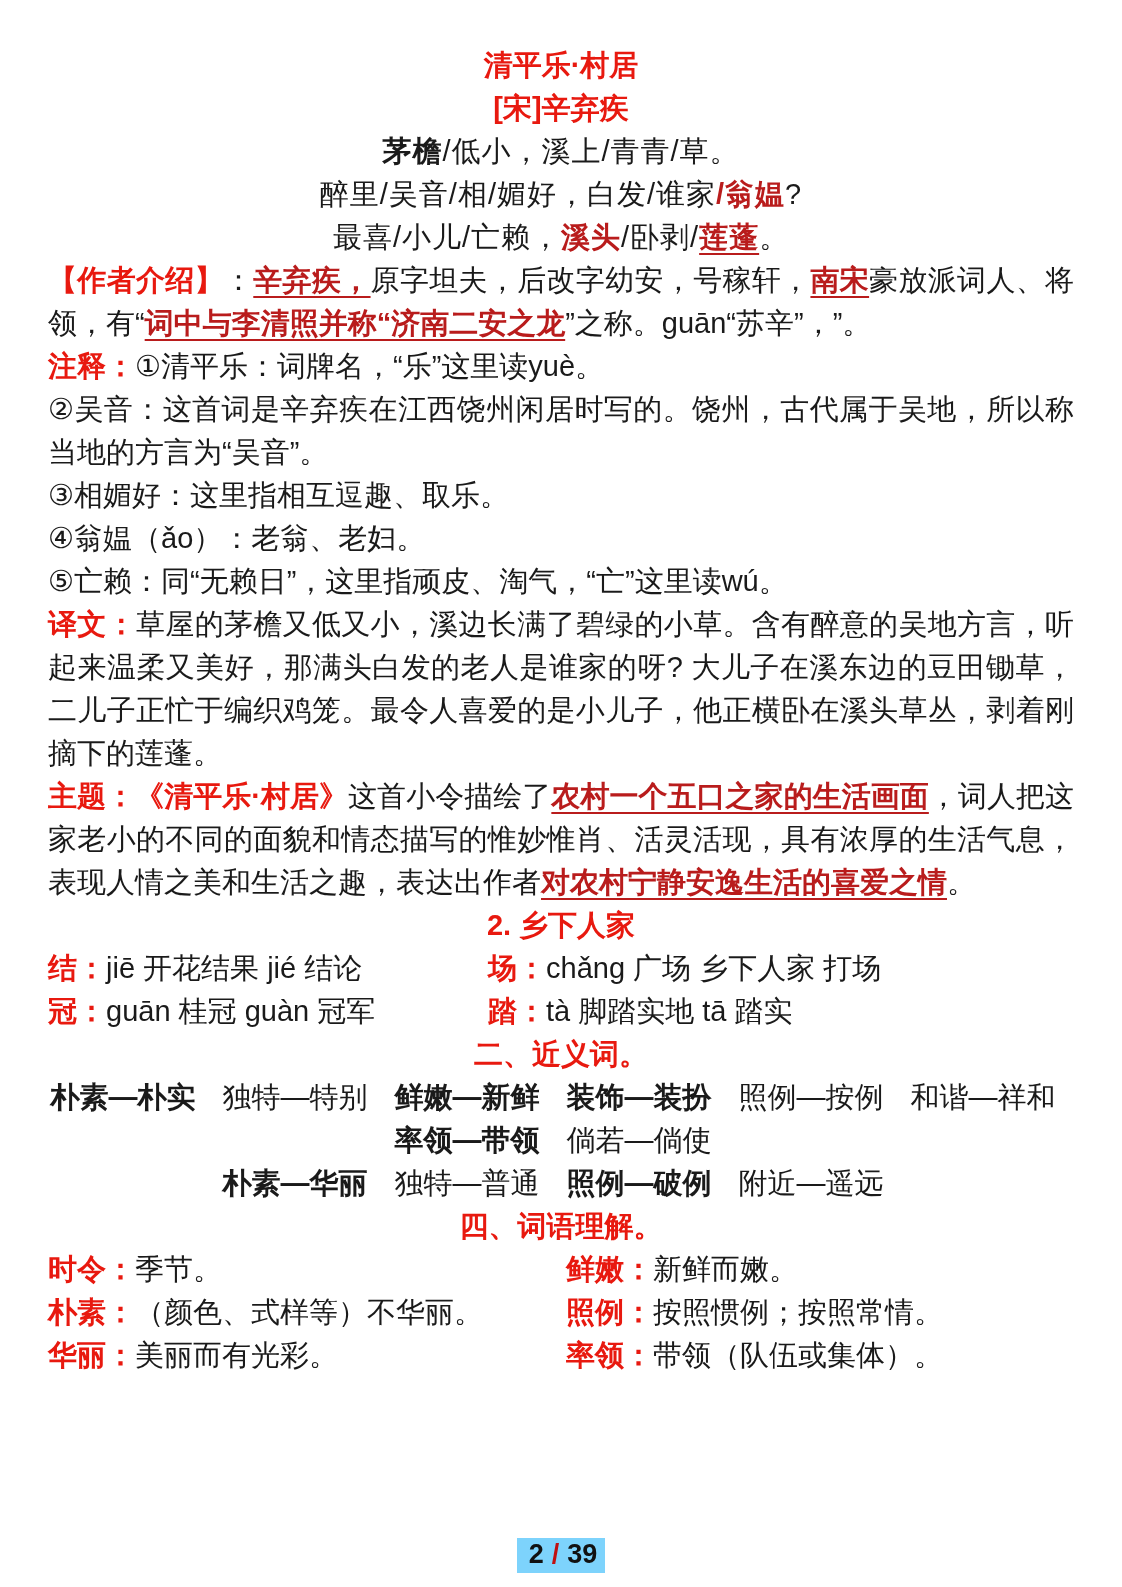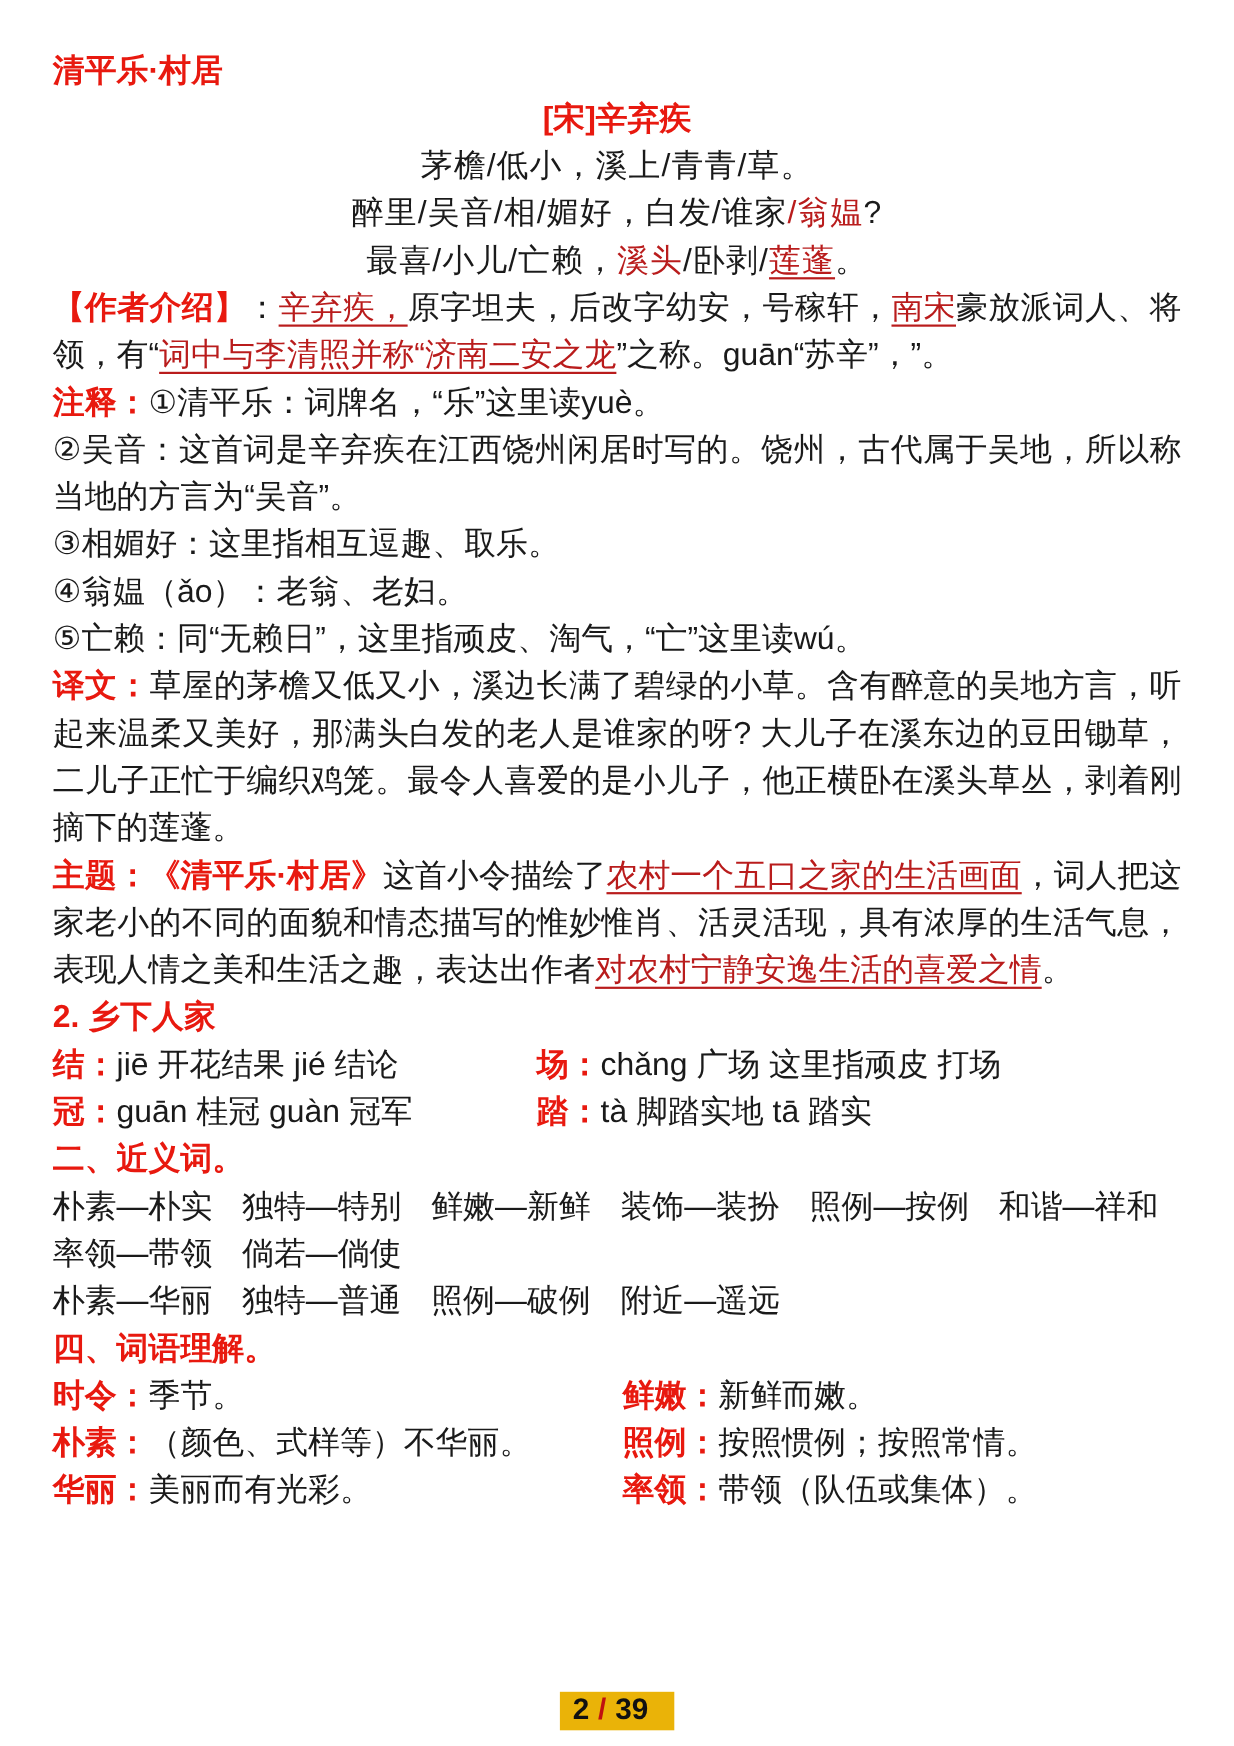--- a/index.html
+++ b/index.html
@@ -9,43 +9,43 @@
     font-family:"Liberation Sans","DejaVu Sans",sans-serif;
     color:#1a1a1a;
     position:relative;
     overflow:hidden;
   }
   .page{
     padding:44px 48px 0 48px;
     font-size:29px;
     line-height:43px;
   }
-  p,h1,h2,h3{margin:0;padding:0;font-size:inherit;line-height:inherit;}
+  p,h1,h2,h3{margin:0;padding:0;font-size:inherit;line-height:inherit;text-align:center;}
   .red{color:#b91c1c;}
-  .b{font-weight:400;}
+  .b{font-weight:700;}
   .u{text-decoration:underline;text-decoration-thickness:2px;text-underline-offset:6px;}
   .center{text-align:center;}
   .just{text-align:justify;}
   .poem-line{text-align:center;letter-spacing:1px;}
   .heading{color:#e8190f;font-weight:700;}
   .cols2{display:flex;}
   .cols2 .col-l{width:440px;flex:0 0 auto;}
   .cols2 .col-r{flex:1 1 auto;}
   .defs .col-l{width:518px;flex:0 0 auto;}
   .pair{margin-right:27px;}
   .pair:last-child{margin-right:16px;}
   .footer{
     position:absolute;
     left:0;right:0;bottom:14px;
     text-align:center;
   }
   .footer-badge{
     display:inline-block;
-    background:#eab308;
-    padding:1px 24px 3px 12px;
+    background:#7dd3fc;
+    padding:1px 8px 3px 12px;
     font-size:27px;
     font-weight:700;
     color:#111111;
   }
   .footer-sep{color:#c01010;padding:0 8px;}
 </style>
 </head>
 <body>
 
 <div class="page">
@@ -70,21 +70,21 @@
 
   <p class="just"><span class="heading">译文：</span><span>草屋的茅檐又低又小，溪边长满了碧绿的小草。含有醉意的吴地方言，听起来温柔又美好，那满头白发的老人是谁家的呀? 大儿子在溪东边的豆田锄草，二儿子正忙于编织鸡笼。最令人喜爱的是小儿子，他正横卧在溪头草丛，剥着刚摘下的莲蓬。</span></p>
 
   <p class="just"><span class="heading">主题：《清平乐·村居》</span><span>这首小令描绘了</span><span class="red b u">农村一个五口之家的生活画面</span><span>，词人把这家老小的不同的面貌和情态描写的惟妙惟肖、活灵活现，具有浓厚的生活气息，表现人情之美和生活之趣，表达出作者</span><span class="red b u">对农村宁静安逸生活的喜爱之情</span><span>。</span></p>
 
   <h2 class="heading">2. 乡下人家</h2>
 
 
   <div class="cols2">
     <div class="col-l"><span class="heading">结：</span><span>jiē 开花结果  jié 结论</span></div>
-    <div class="col-r"><span class="heading">场：</span><span>chǎng 广场  这里指顽皮 打场</span></div>
+    <div class="col-r"><span class="heading">场：</span><span>chǎng 广场  乡下人家 打场</span></div>
   </div>
   <div class="cols2">
     <div class="col-l"><span class="heading">冠：</span><span>guān 桂冠  guàn 冠军</span></div>
     <div class="col-r"><span class="heading">踏：</span><span>tà 脚踏实地  tā 踏实</span></div>
   </div>
 
   <h3 class="heading">二、近义词。</h3>
 
   <p><span class="pair b">朴素—朴实</span><span class="pair">独特—特别</span><span class="pair b">鲜嫩—新鲜</span><span class="pair b">装饰—装扮</span><span class="pair">照例—按例</span><span class="pair">和谐—祥和</span></p>
   <p><span class="pair b">率领—带领</span><span class="pair">倘若—倘使</span></p>

